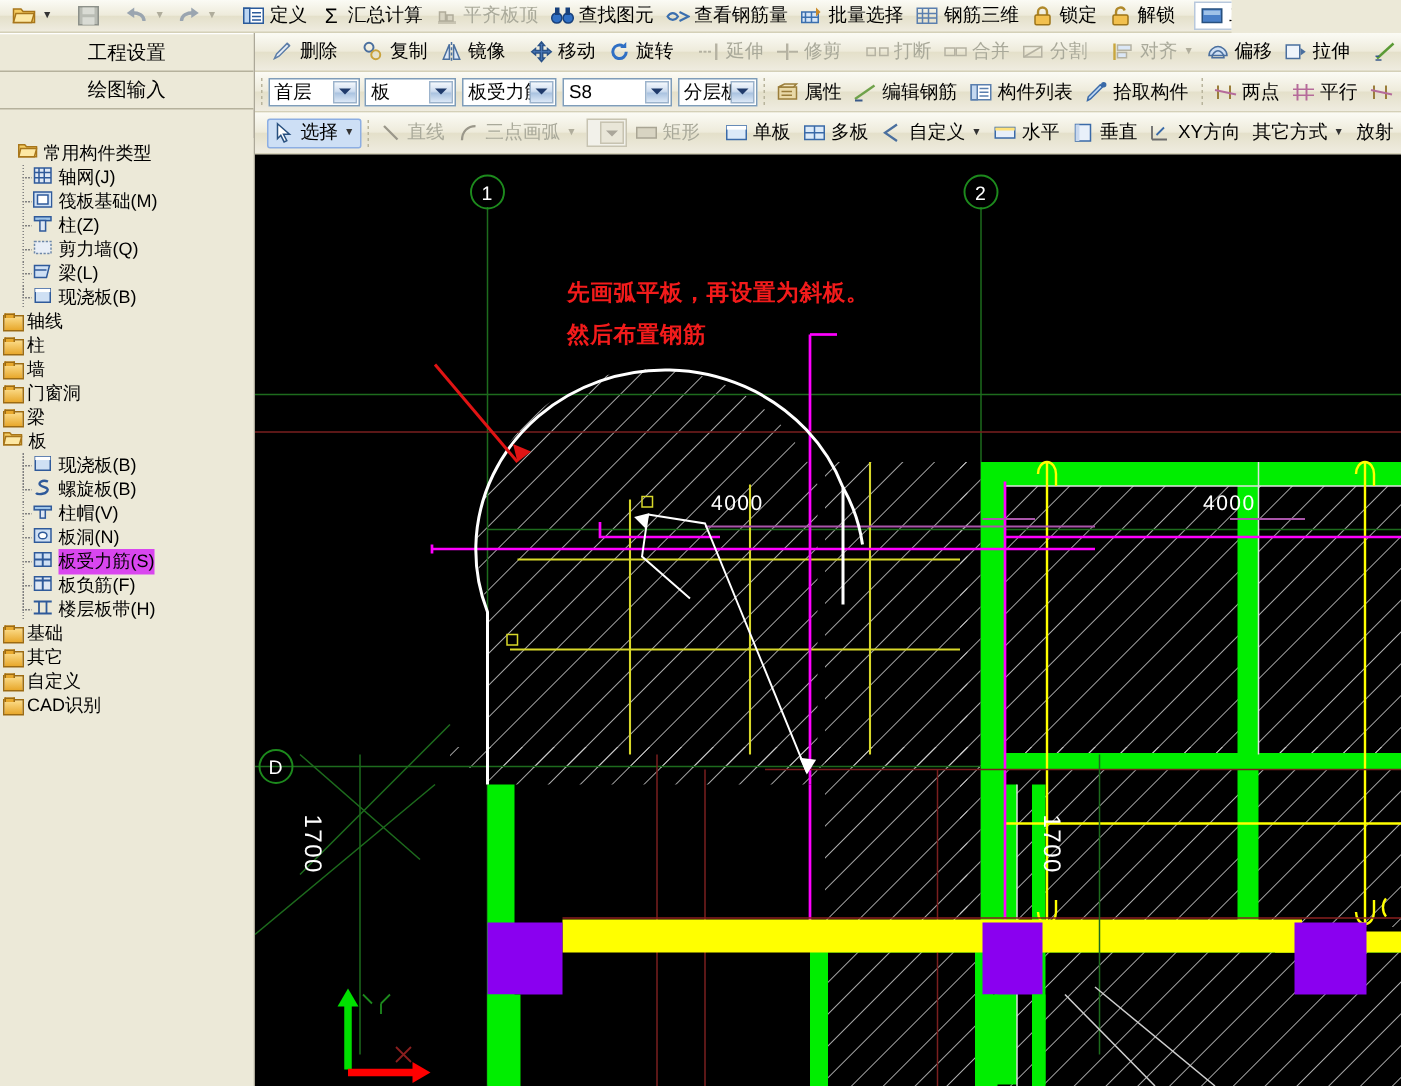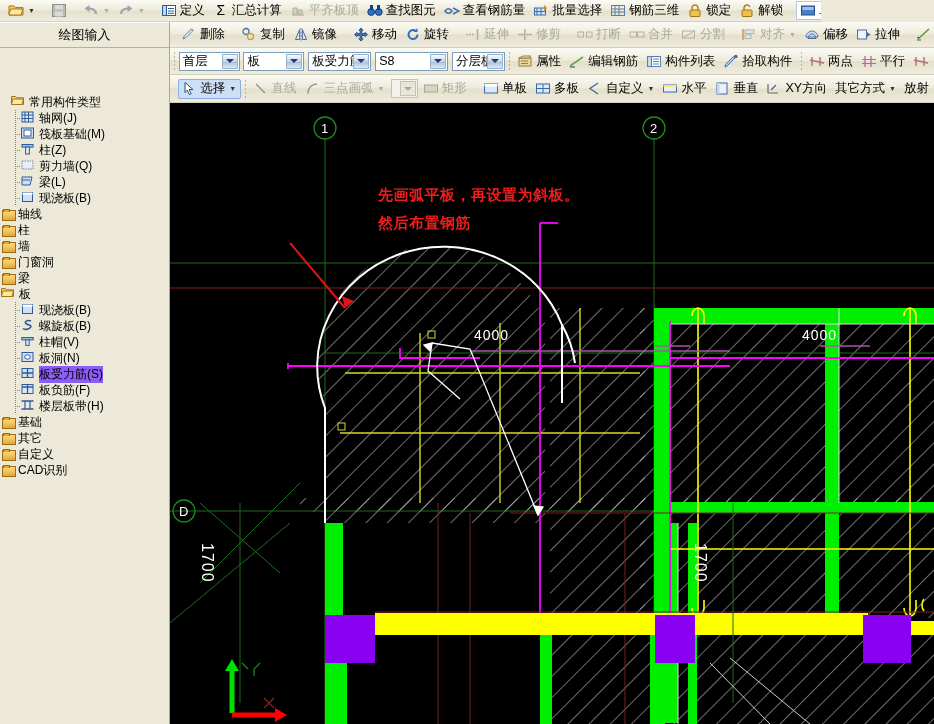--- a/index.html
+++ b/index.html
@@ -88,26 +88,26 @@
     display: flex; align-items: center; justify-content: center;
     font-size: 13px; color: #000;
   }
   #navitems { border-top: 1px solid #fff; }
   #treewrap {
     position: absolute; top: 70px; left: 0; width: 169px; height: 632px;
     background: #ece9d8; overflow: hidden; padding-top: 2px;
   }
   .tr {
     height: 16px; display: flex; align-items: center; font-size: 12px;
-    padding-left: 2px; white-space: nowrap; cursor: default;
+    padding-left: 2px; white-space: nowrap; cursor: default; text-align: center;
   }
   .tr.l1 { padding-left: 2px; }
   .tr.l2 { padding-left: 12px; }
   .tr .lbl { margin-left: 3px; }
-  .tr.hl .lbl { background: #8b5cf6; }
+  .tr.hl .lbl { background: #d946ef; }
   .dashline {
     width: 9px; height: 16px; flex: 0 0 9px; position: relative;
   }
   .dashline::before {
     content: ""; position: absolute; left: 3px; top: 0; bottom: 0; width: 1px;
     background: repeating-linear-gradient(to bottom,#808080 0,#808080 1px,transparent 1px,transparent 2px);
   }
   .dashline::after {
     content: ""; position: absolute; left: 3px; top: 8px; width: 6px; height: 1px;
     background: repeating-linear-gradient(to right,#808080 0,#808080 1px,transparent 1px,transparent 2px);
@@ -632,20 +632,23 @@
       <span>其它方式</span>
       <span class="caret">▼</span>
     </div>
     <div class="tbitem">
       <span>放射</span>
     </div>
   </div>
 
   <div id="navpanel">
     <div id="navitems">
+      <div class="navitem">
+        <span>工程设置</span>
+      </div>
       <div class="navitem">
         <span>绘图输入</span>
       </div>
     </div>
     <div id="treewrap">
 
       <div class="tr l1">
         <span class="dashline" style="visibility:hidden"></span>
         <span class="micon">
           <svg width="13" height="11" viewBox="0 0 13 11">

